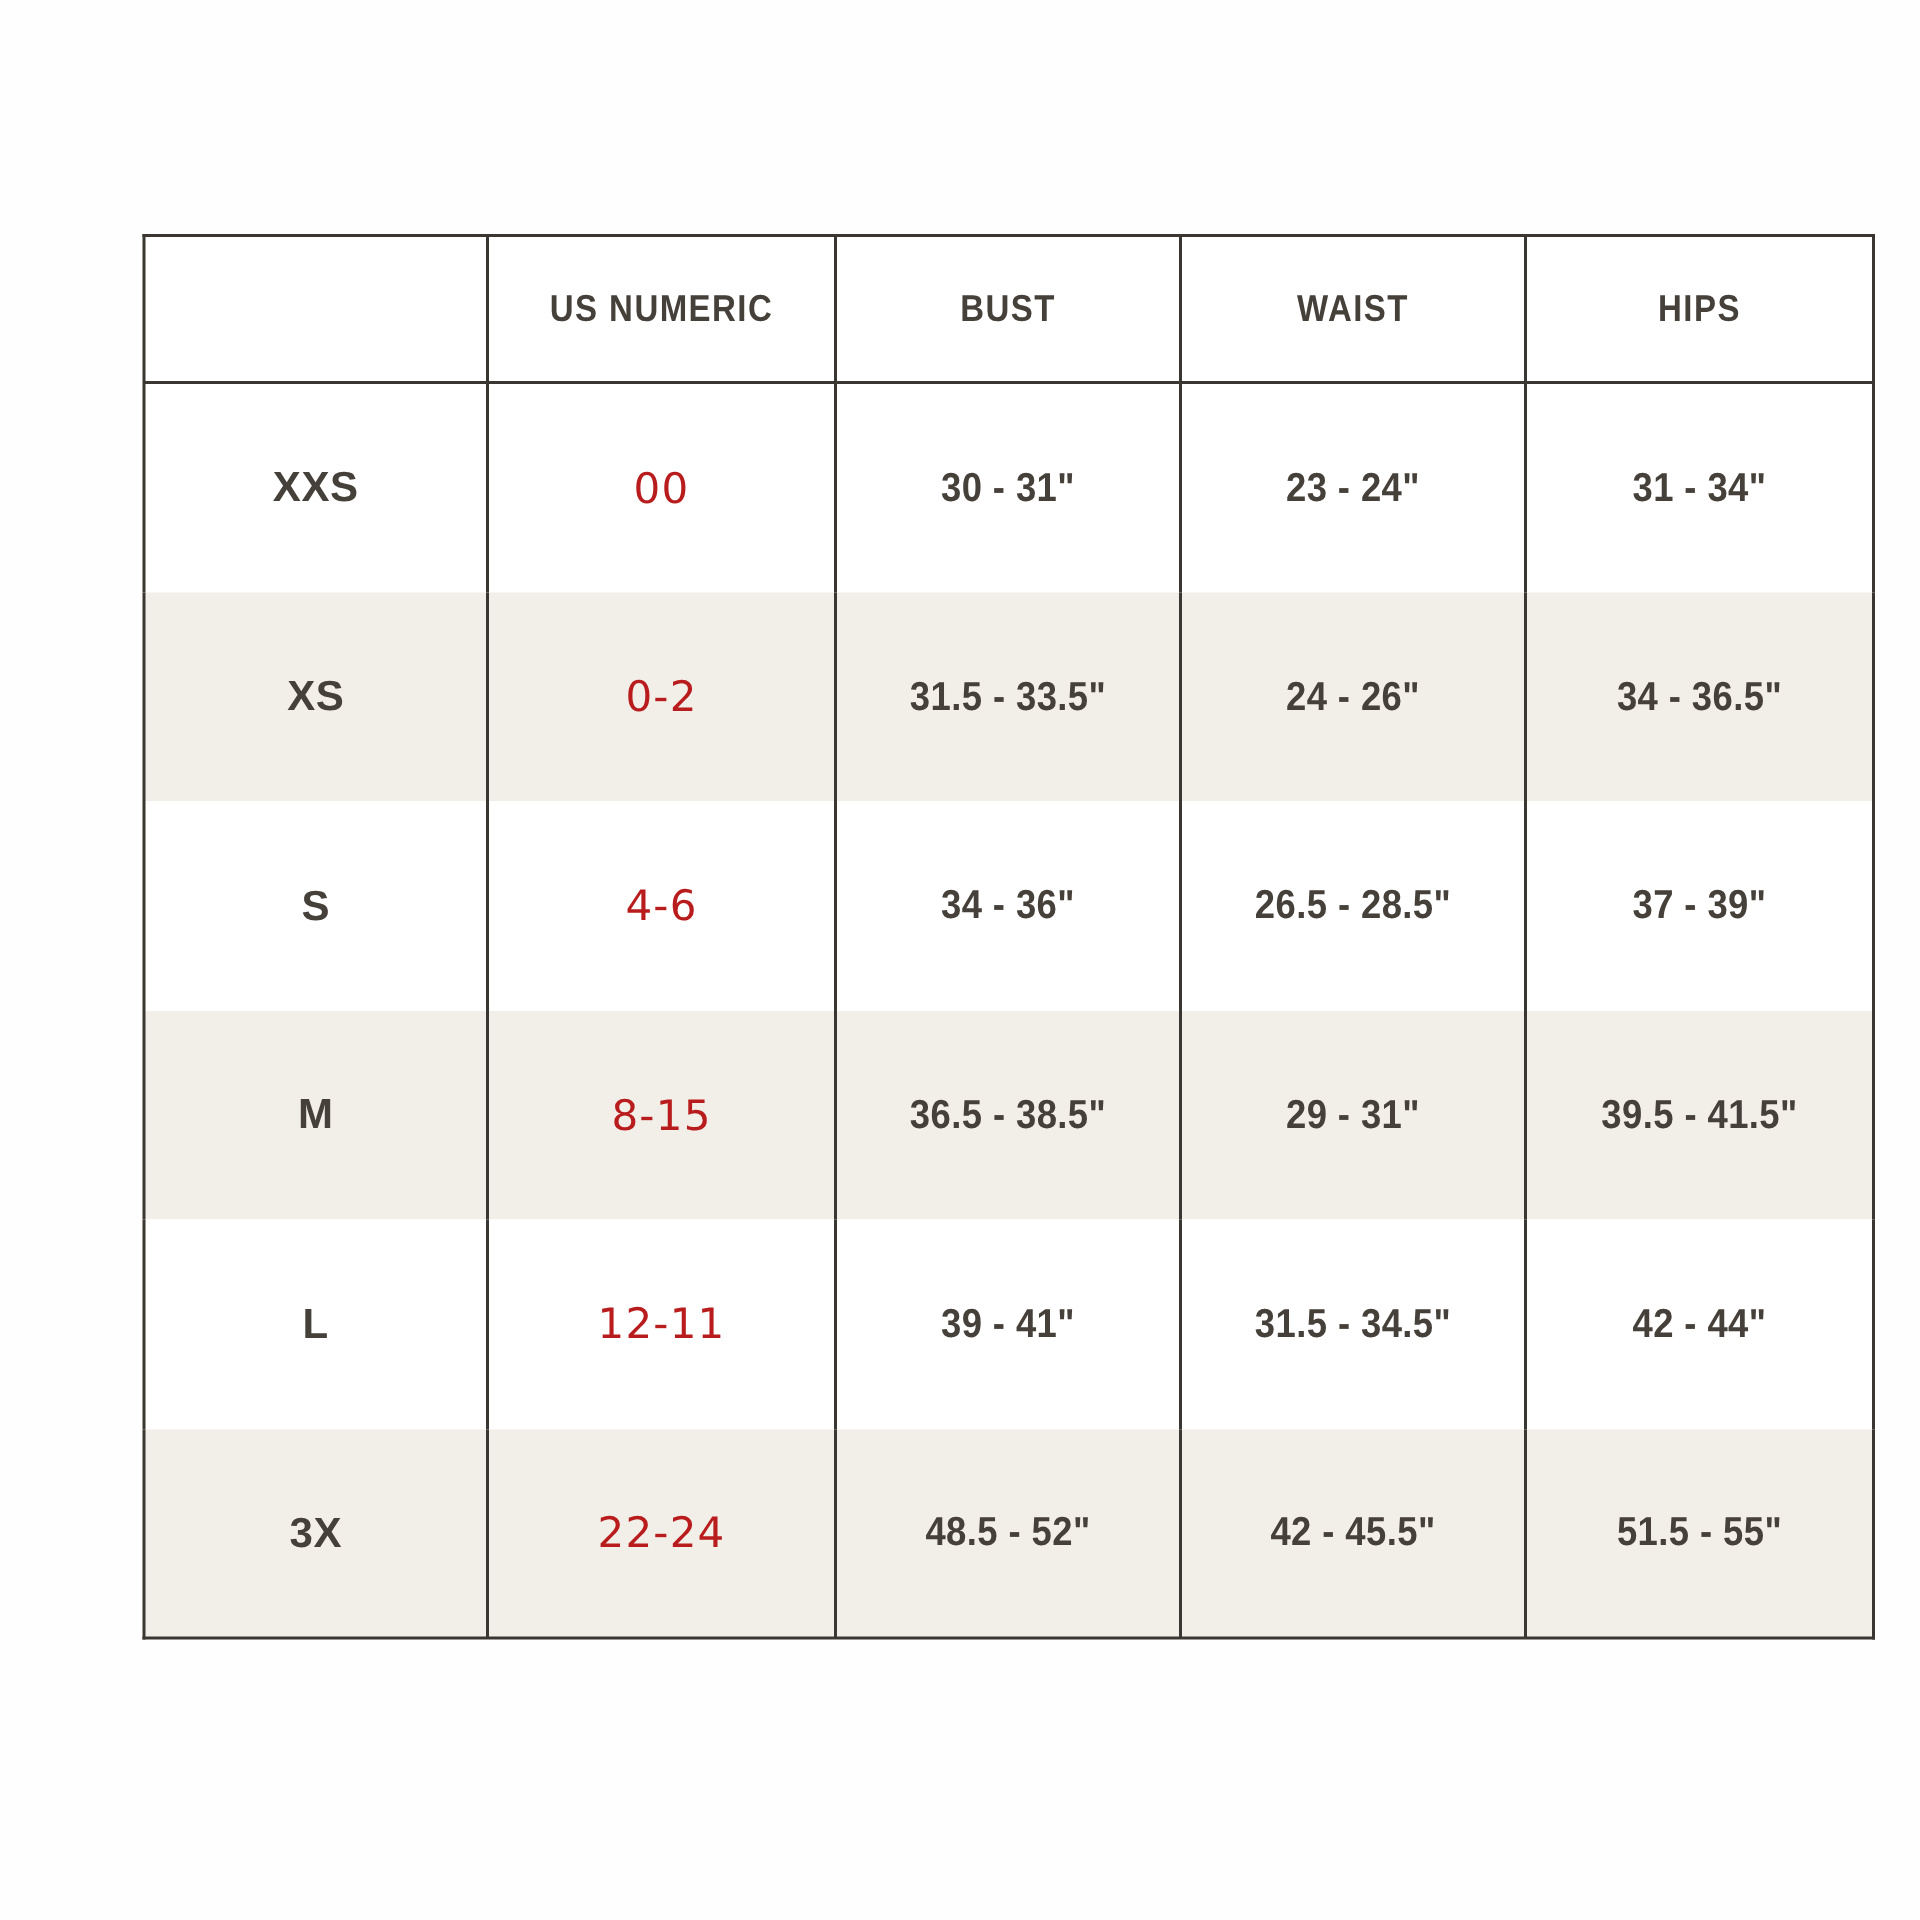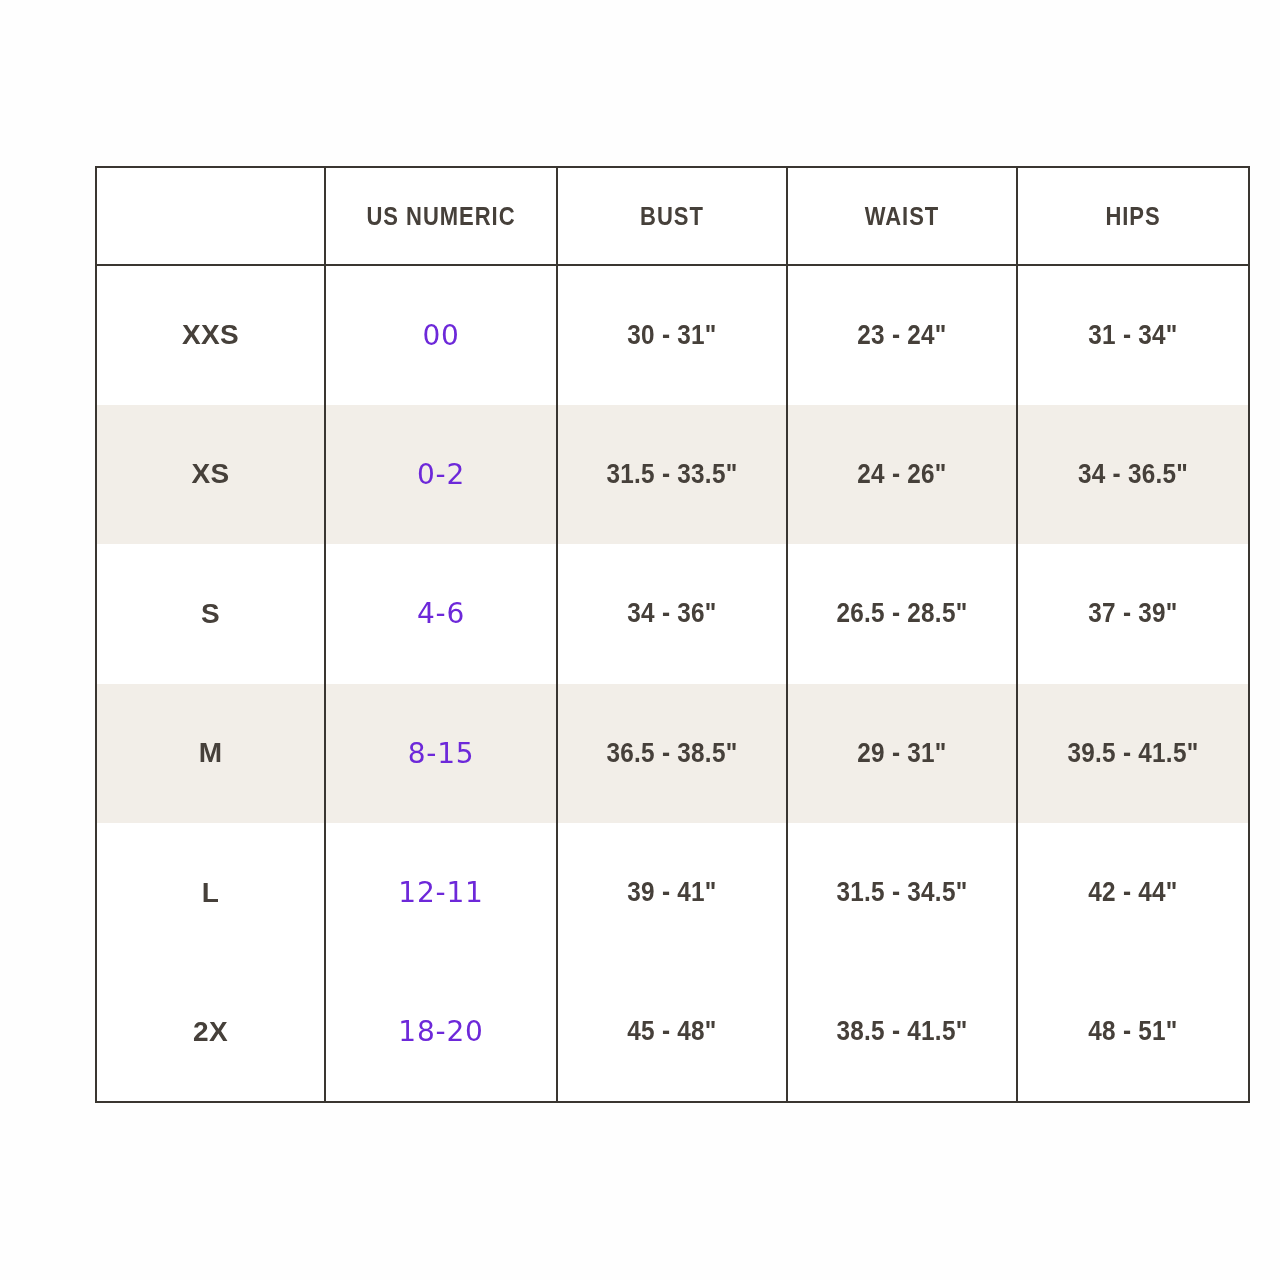--- a/index.html
+++ b/index.html
@@ -11,21 +11,21 @@
     height: 1280px;
     background: #FEFEFE;
     font-family: "Liberation Sans", sans-serif;
     -webkit-font-smoothing: antialiased;
     overflow: hidden;
   }
 
   #size-chart-wrap {
     position: absolute;
     left: 95px;
-    top: 166px;
+    top: 156px;
     width: 1153px;
     height: 937px;
     border-radius: 28px;
   }
 
   table.size-chart {
     width: 100%;
     height: 100%;
     border-collapse: collapse;
     table-layout: fixed;
@@ -90,21 +90,21 @@
     white-space: nowrap;
   }
 
   
   .cell-numeric {
     display: block;
     font-family: "DejaVu Sans", sans-serif;
     font-weight: 400;
     font-size: 28px;
     letter-spacing: 0.8px;
-    color: #6d28d9;
+    color: #b91c1c;
     white-space: nowrap;
   }
 
   
   .cell-measure {
     display: block;
     font-family: "Liberation Sans Narrow", "Liberation Sans", sans-serif;
     font-weight: 700;
     font-size: 27px;
     letter-spacing: 0.3px;
@@ -226,32 +226,32 @@
         <td>
             <span class="cell-measure">39 - 41"</span>
           </td>
         <td>
             <span class="cell-measure">31.5 - 34.5"</span>
           </td>
         <td>
             <span class="cell-measure">42 - 44"</span>
           </td>
       </tr>
-      <tr class="plain">
-        <td>
-            <span class="cell-size">2X</span>
-          </td>
-        <td>
-            <span class="cell-numeric">18-20</span>
-          </td>
-        <td>
-            <span class="cell-measure">45 - 48"</span>
-          </td>
-        <td>
-            <span class="cell-measure">38.5 - 41.5"</span>
-          </td>
-        <td>
-            <span class="cell-measure">48 - 51"</span>
+      <tr class="shaded">
+        <td>
+            <span class="cell-size">3X</span>
+          </td>
+        <td>
+            <span class="cell-numeric">22-24</span>
+          </td>
+        <td>
+            <span class="cell-measure">48.5 - 52"</span>
+          </td>
+        <td>
+            <span class="cell-measure">42 - 45.5"</span>
+          </td>
+        <td>
+            <span class="cell-measure">51.5 - 55"</span>
           </td>
       </tr>
     </tbody>
   </table>
 </div>
 
 </body></html>

